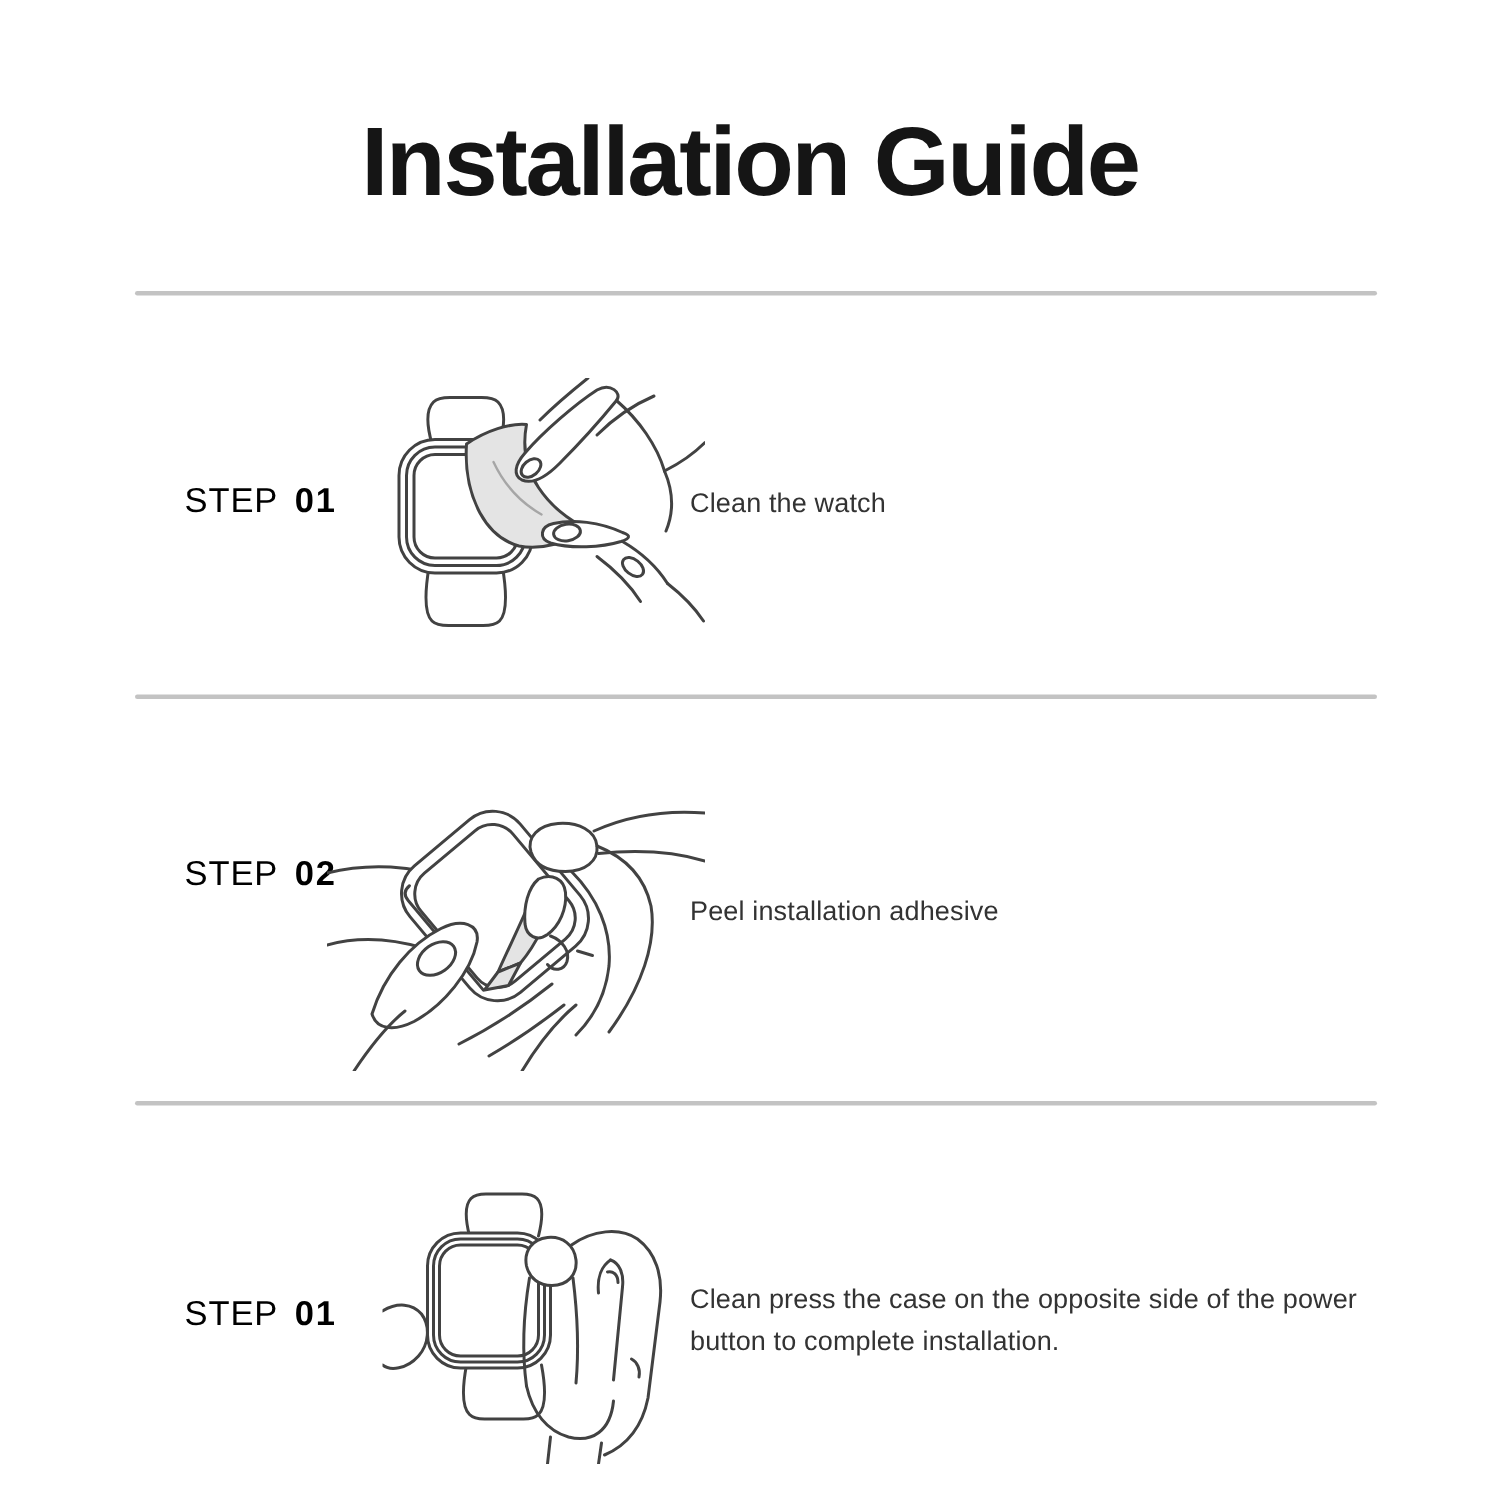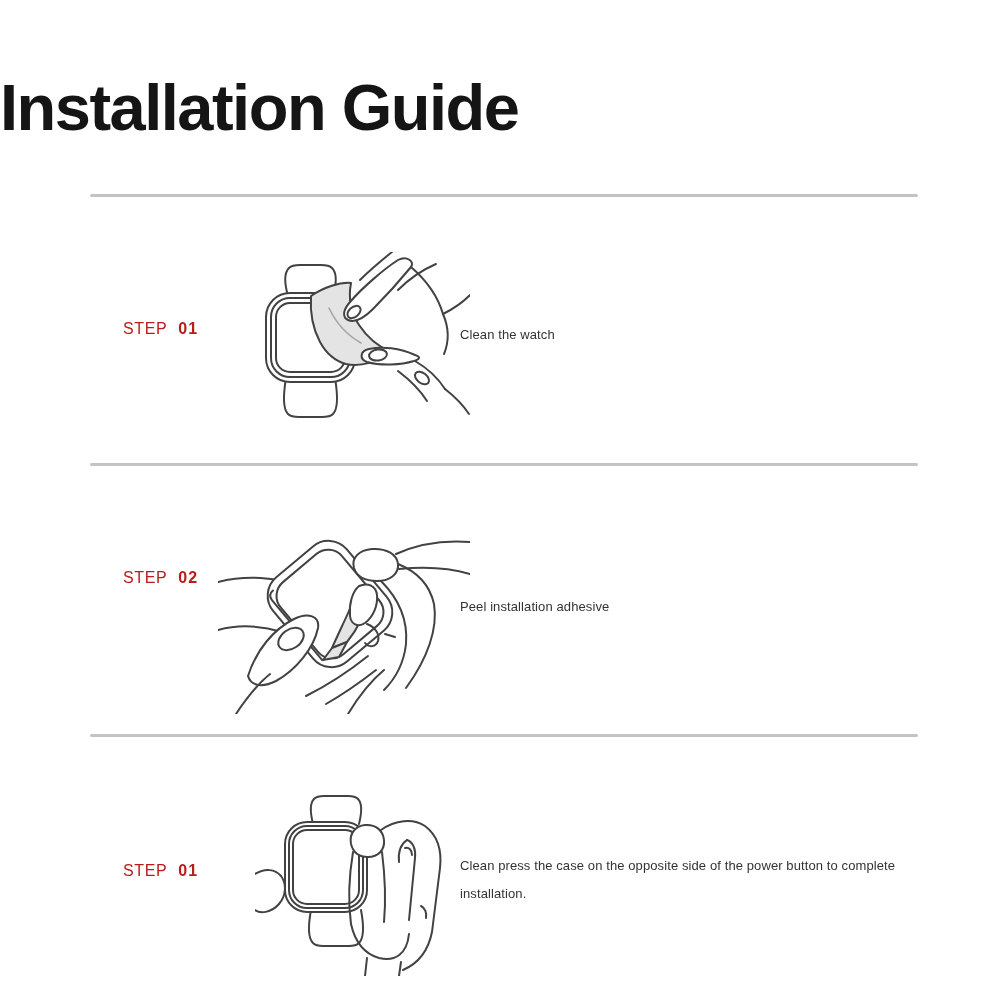--- a/index.html
+++ b/index.html
@@ -4,45 +4,45 @@
 <style>
   html,body{margin:0;padding:0;}
   body{
     width:1000px;height:1000px;position:relative;overflow:hidden;
     background:#ffffff;
     font-family:"Liberation Sans","DejaVu Sans",sans-serif;
     color:#1b1b1b;
   }
   .title{
     position:absolute;left:0;top:26px;width:1000px;
-    text-align:left;
+    text-align:center;
     font-size:65px;font-weight:700;letter-spacing:-1.5px;
     color:#151515;
   }
   .divider{
     position:absolute;left:90px;width:828px;height:3px;
     background:#c3c3c3;border-radius:2px;
   }
   .divider.d1{top:194px}
   .divider.d2{top:463px}
   .divider.d3{top:734px}
 
   .step-label{
     position:absolute;left:123px;
-    font-size:16px;letter-spacing:.6px;color:#b91c1c;
+    font-size:23px;letter-spacing:.6px;color:#000000;
     white-space:nowrap;
   }
   .step-label .num{font-weight:700;margin-left:11px;letter-spacing:1.2px;}
   .step-label.s1{top:320px}
   .step-label.s2{top:569px}
   .step-label.s3{top:862px}
 
   .step-desc{
     position:absolute;left:460px;
-    font-size:13px;line-height:28px;color:#333333;letter-spacing:.1px;
+    font-size:18px;line-height:28px;color:#333333;letter-spacing:.1px;
   }
   .step-desc.s1{top:321px}
   .step-desc.s2{top:593px}
   .step-desc.s3{top:852px;width:480px;}
 
   .illus{position:absolute;}
   .illus.s1{left:250px;top:252px;}
   .illus.s2{left:218px;top:524px;}
   .illus.s3{left:255px;top:786px;}
 

